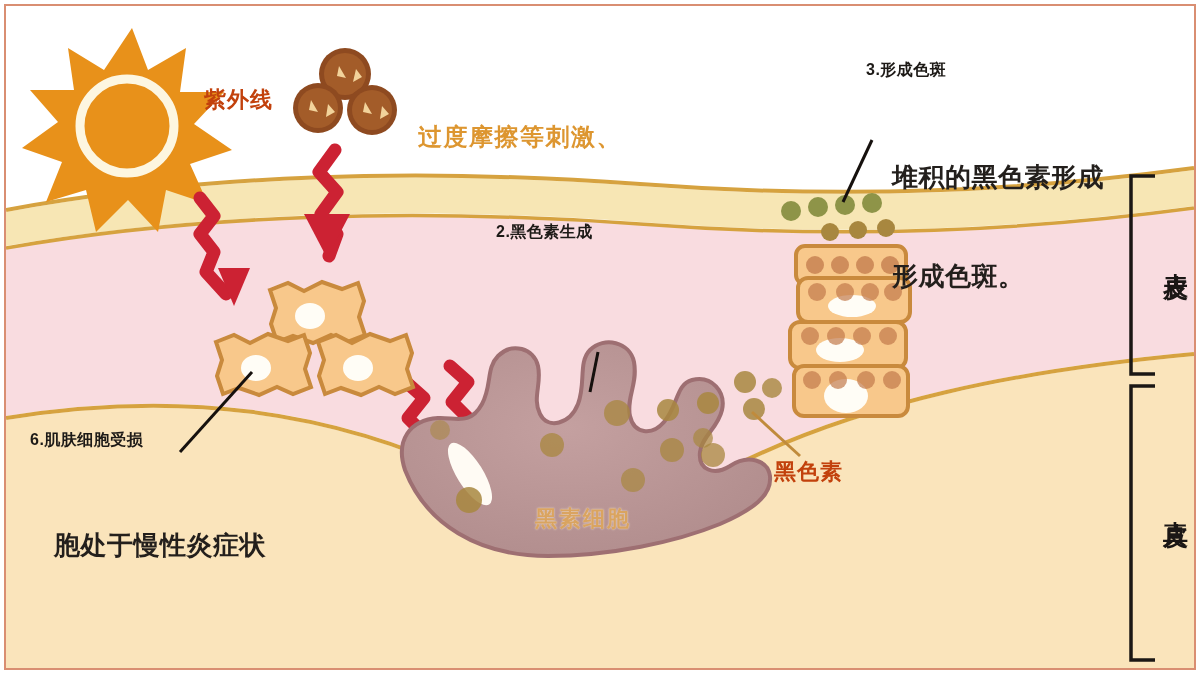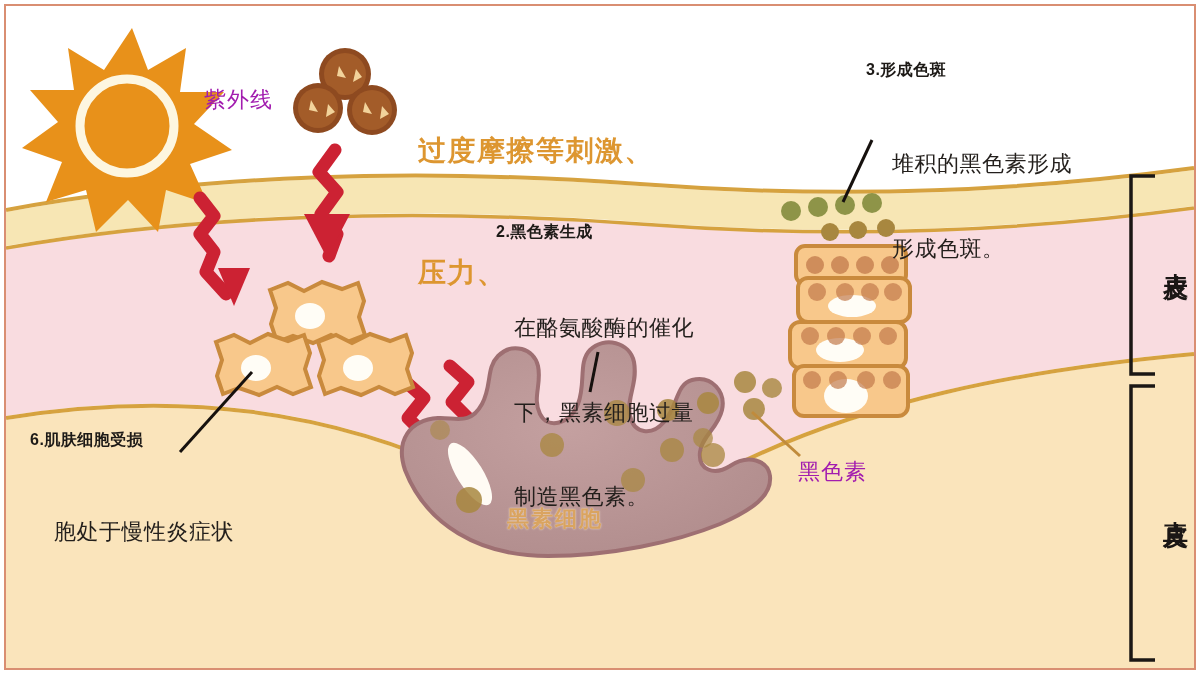--- a/index.html
+++ b/index.html
@@ -38,44 +38,45 @@
     line-height: 1.28;
   }
   .title-dark {
     color: #1d1a17;
     font-weight: bold;
     font-size: 16px;
     letter-spacing: 0.5px;
   }
   .body-dark {
     color: #231f1c;
-    font-weight: normal;
-    font-size: 22px;
+    font-weight: bold;
+    font-size: 26px;
     letter-spacing: 0.5px;
   }
   .label-orange {
-    color: #a21caf;
-    font-weight: normal;
+    color: #c2410c;
+    font-weight: bold;
     font-size: 22px;
     letter-spacing: 1px;
   }
   .label-orange-lg {
     color: #dd9630;
     font-weight: bold;
-    font-size: 28px;
+    font-size: 24px;
     letter-spacing: 1.5px;
     line-height: 1.45;
   }
   .melano-label {
     color: #e0a758;
     font-weight: bold;
     font-size: 22px;
     letter-spacing: 2px;
     opacity: 0.85;
     text-shadow: 0 0 2px #fff4dd;
+    margin-left: 28px;
   }
   .side-label {
     color: #1b1715;
     font-weight: bold;
     font-size: 25px;
     letter-spacing: 2px;
     writing-mode: vertical-rl;
     text-orientation: upright;
   }
 </style>
@@ -244,44 +245,38 @@
       <path d="M1155,176 l-24,0 l0,198 l24,0" fill="none" stroke="#1b1715" stroke-width="3.5"></path>
       <path d="M1155,386 l-24,0 l0,274 l24,0" fill="none" stroke="#1b1715" stroke-width="3.5"></path>
 
     </g>
   </svg>
 
   <div class="txt label-orange" style="left:204px; top:86px;">紫外线</div>
 
   <div class="txt label-orange-lg" style="left:418px; top:50px;">
     <div>过度摩擦等刺激、</div>
-    <div>压力、</div>
   </div>
 
   <div class="txt title-dark" style="left:866px; top:60px;">3.形成色斑</div>
   <div class="txt body-dark" style="left:892px; top:94px;">
     <div>堆积的黑色素形成</div>
     <div>形成色斑。</div>
   </div>
 
   <div class="txt title-dark" style="left:496px; top:222px;text-align:right;">2.黑色素生成</div>
-  <div class="txt body-dark" style="left:514px; top:258px;">
-    <div>在酪氨酸酶的催化</div>
-    <div>下，黑素细胞过量</div>
-    <div>制造黑色素。</div>
-  </div>
 
   <div class="txt title-dark" style="left:30px; top:430px;">6.肌肤细胞受损</div>
   <div class="txt body-dark" style="left:54px; top:462px;">
     <div>胞处于慢性炎症状</div>
     
     
   </div>
 
-  <div class="txt label-orange" style="left:774px; top:458px;margin-left:24px;">黑色素</div>
+  <div class="txt label-orange" style="left:774px; top:458px;">黑色素</div>
 
   <div class="txt melano-label" style="left:507px; top:505px;">黑素细胞</div>
 
   <div class="txt side-label" style="left:1160px; top:252px;">表皮</div>
   <div class="txt side-label" style="left:1160px; top:500px;">真皮</div>
 
   <div id="frame"></div>
 </div>
 
 </body></html>

